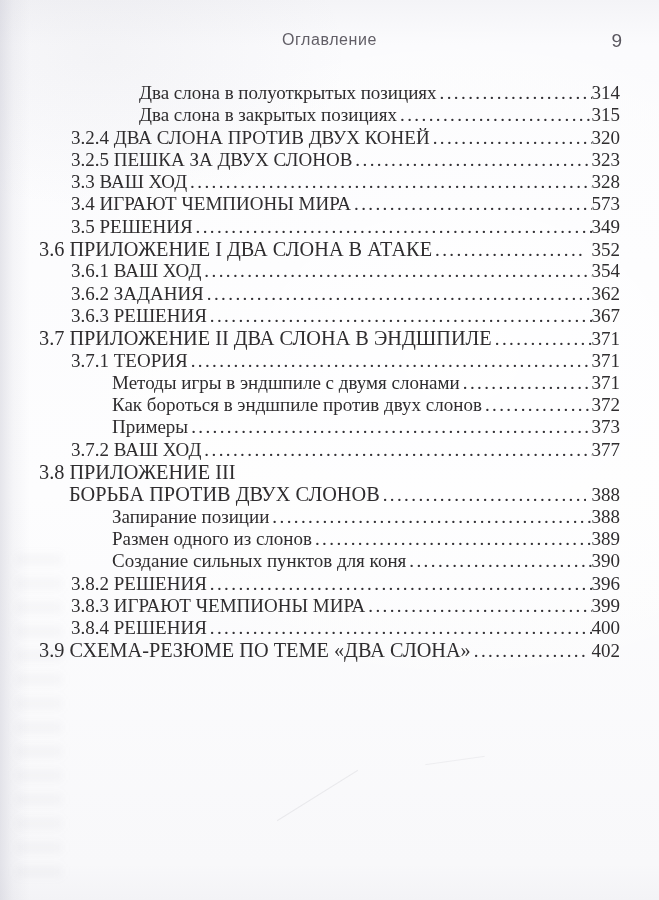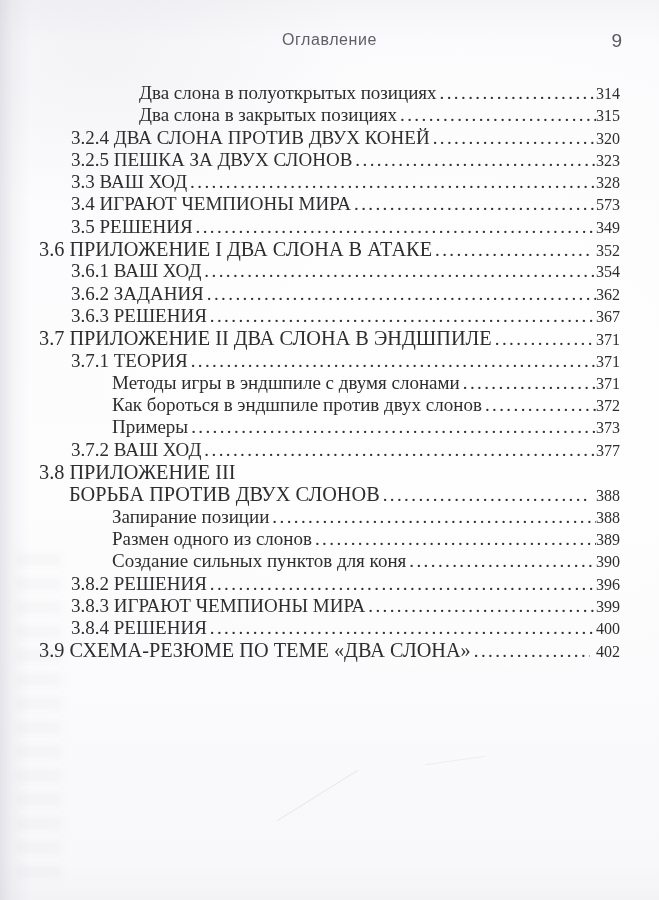--- a/index.html
+++ b/index.html
@@ -60,21 +60,21 @@
   .toc-label { white-space: nowrap; }
   .toc-leader {
     flex: 1 1 auto; overflow: hidden; white-space: nowrap;
     margin-left: 3px; min-width: 0;
     letter-spacing: 2.4px; font-size: 19px; color: #343236;
   }
   .toc-leader::after {
     content: "....................................................................................................................................................";
   }
   .no-dots .toc-leader::after { content: ""; }
-  .toc-page { white-space: nowrap; font-size: 16px; }
+  .toc-page { white-space: nowrap; font-size: 19px; }
   .gap-page .toc-page { padding-left: 6px; }
 </style>
 </head>
 <body>
 
 <div class="page">
   <div class="ghosting"></div>
   <div class="scratch-1"></div>
   <div class="scratch-2"></div>
 

